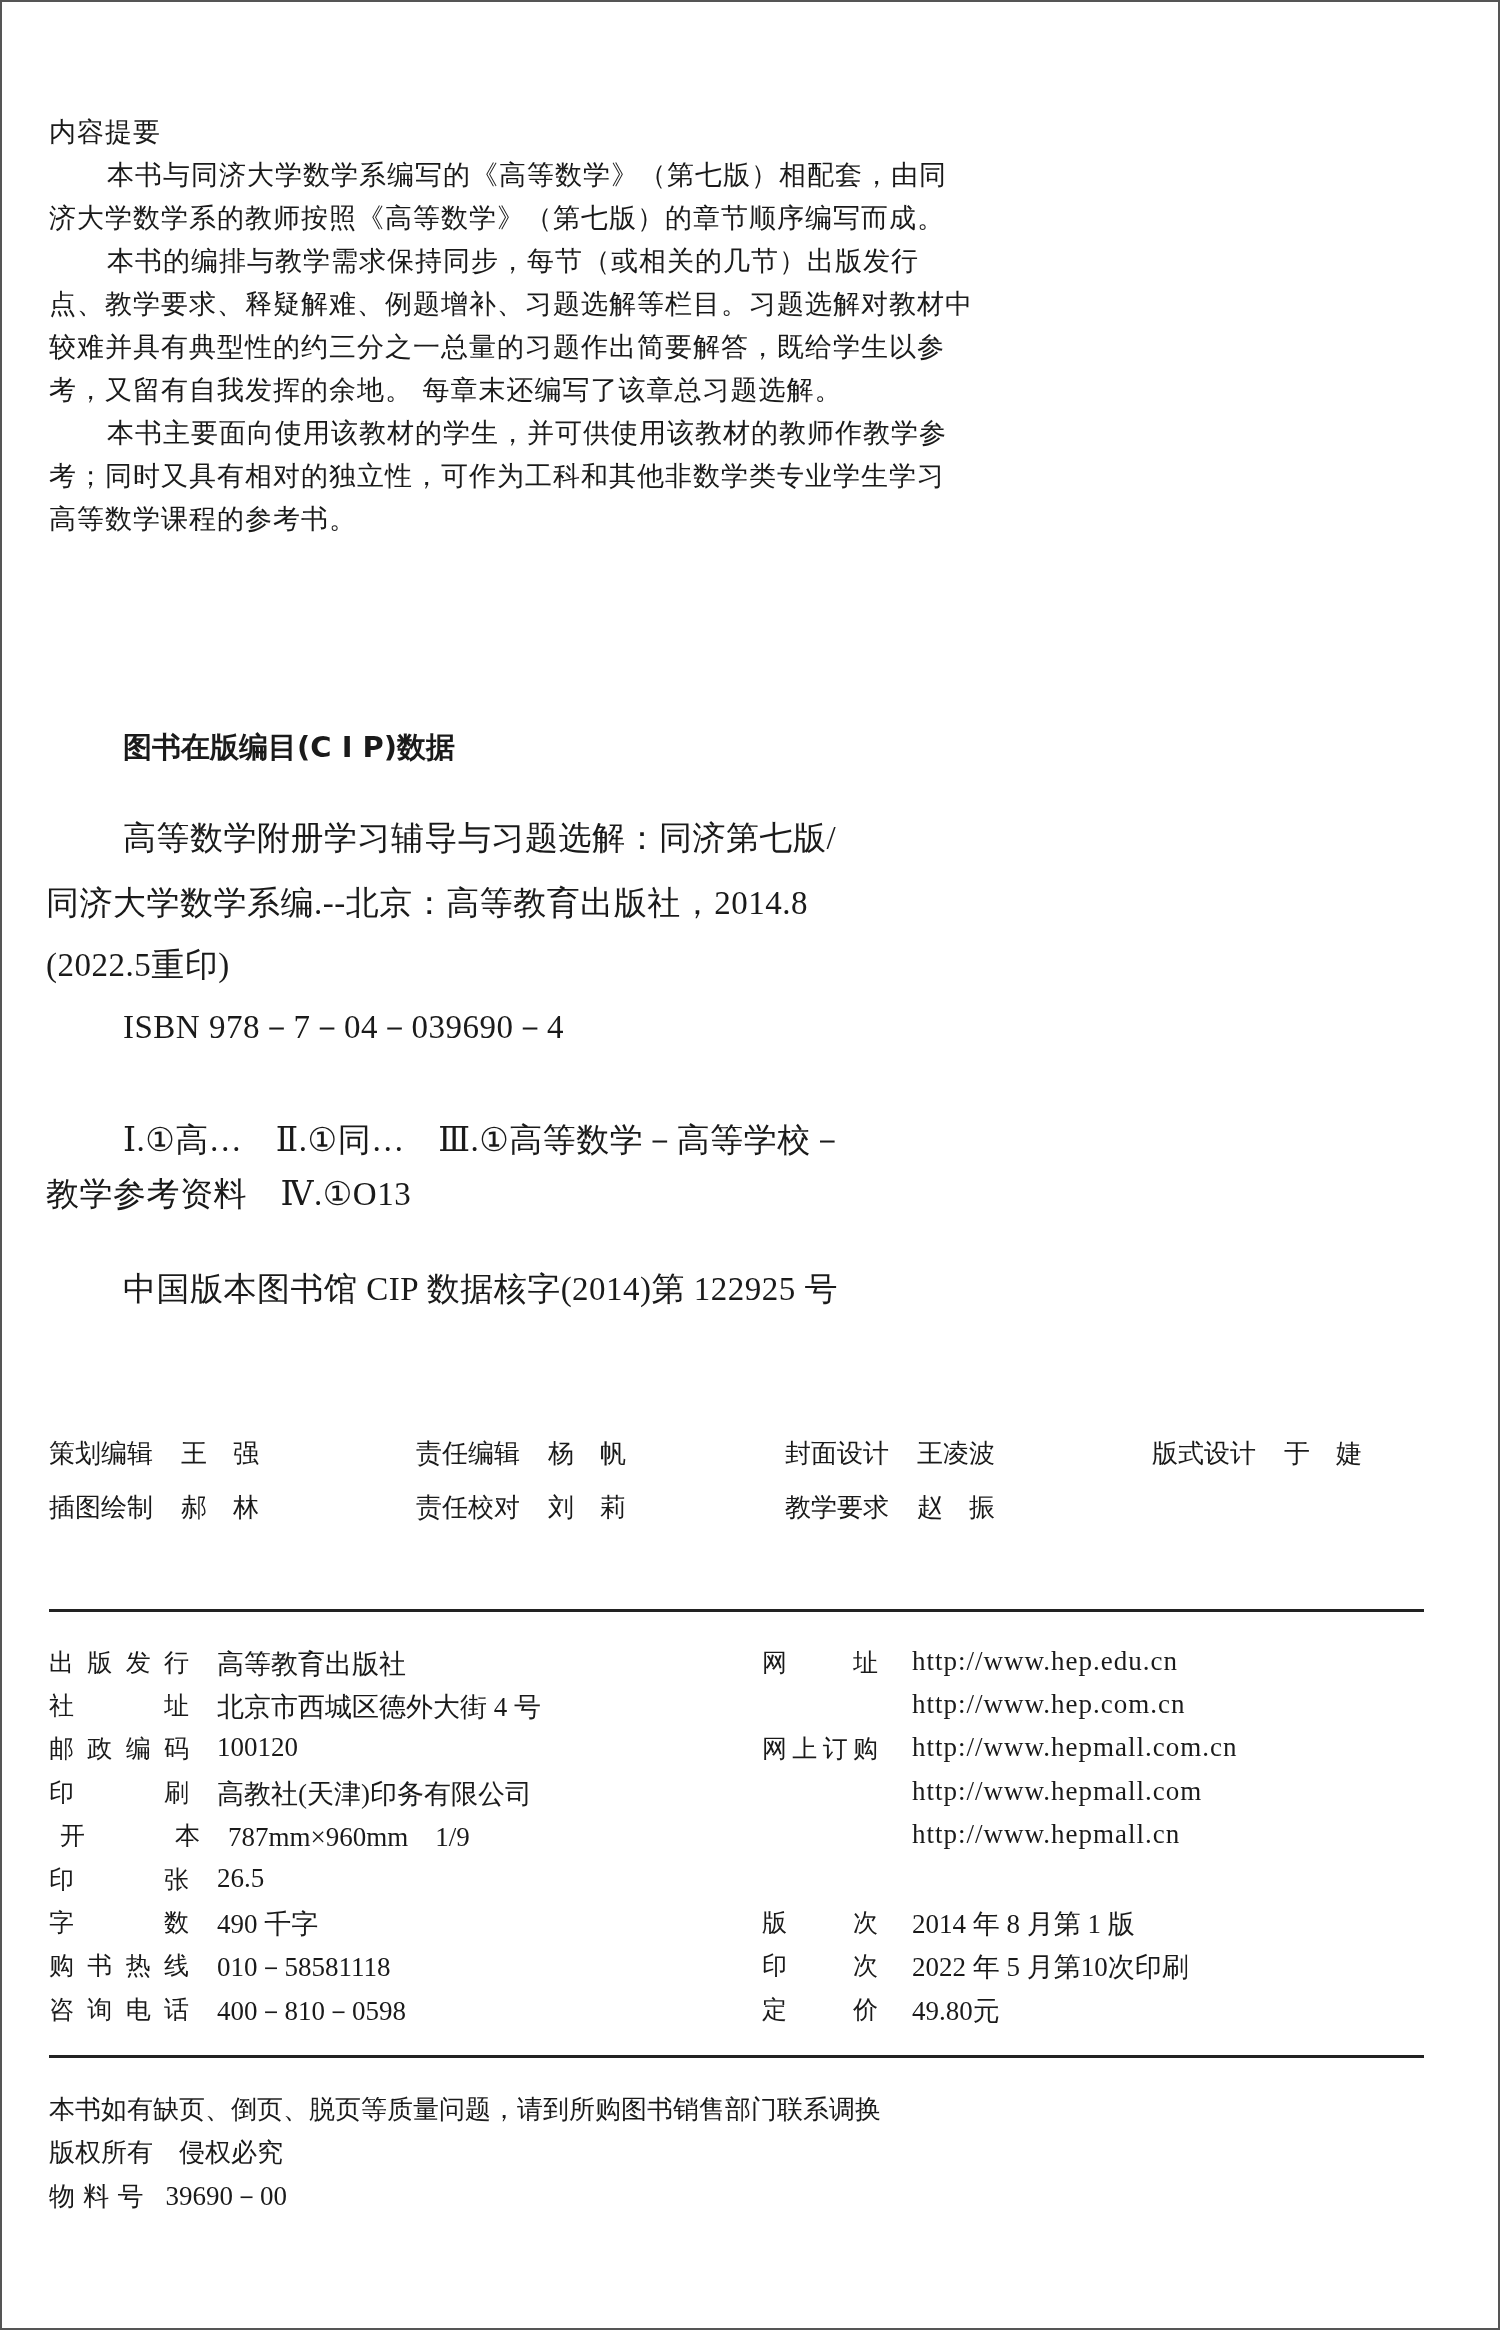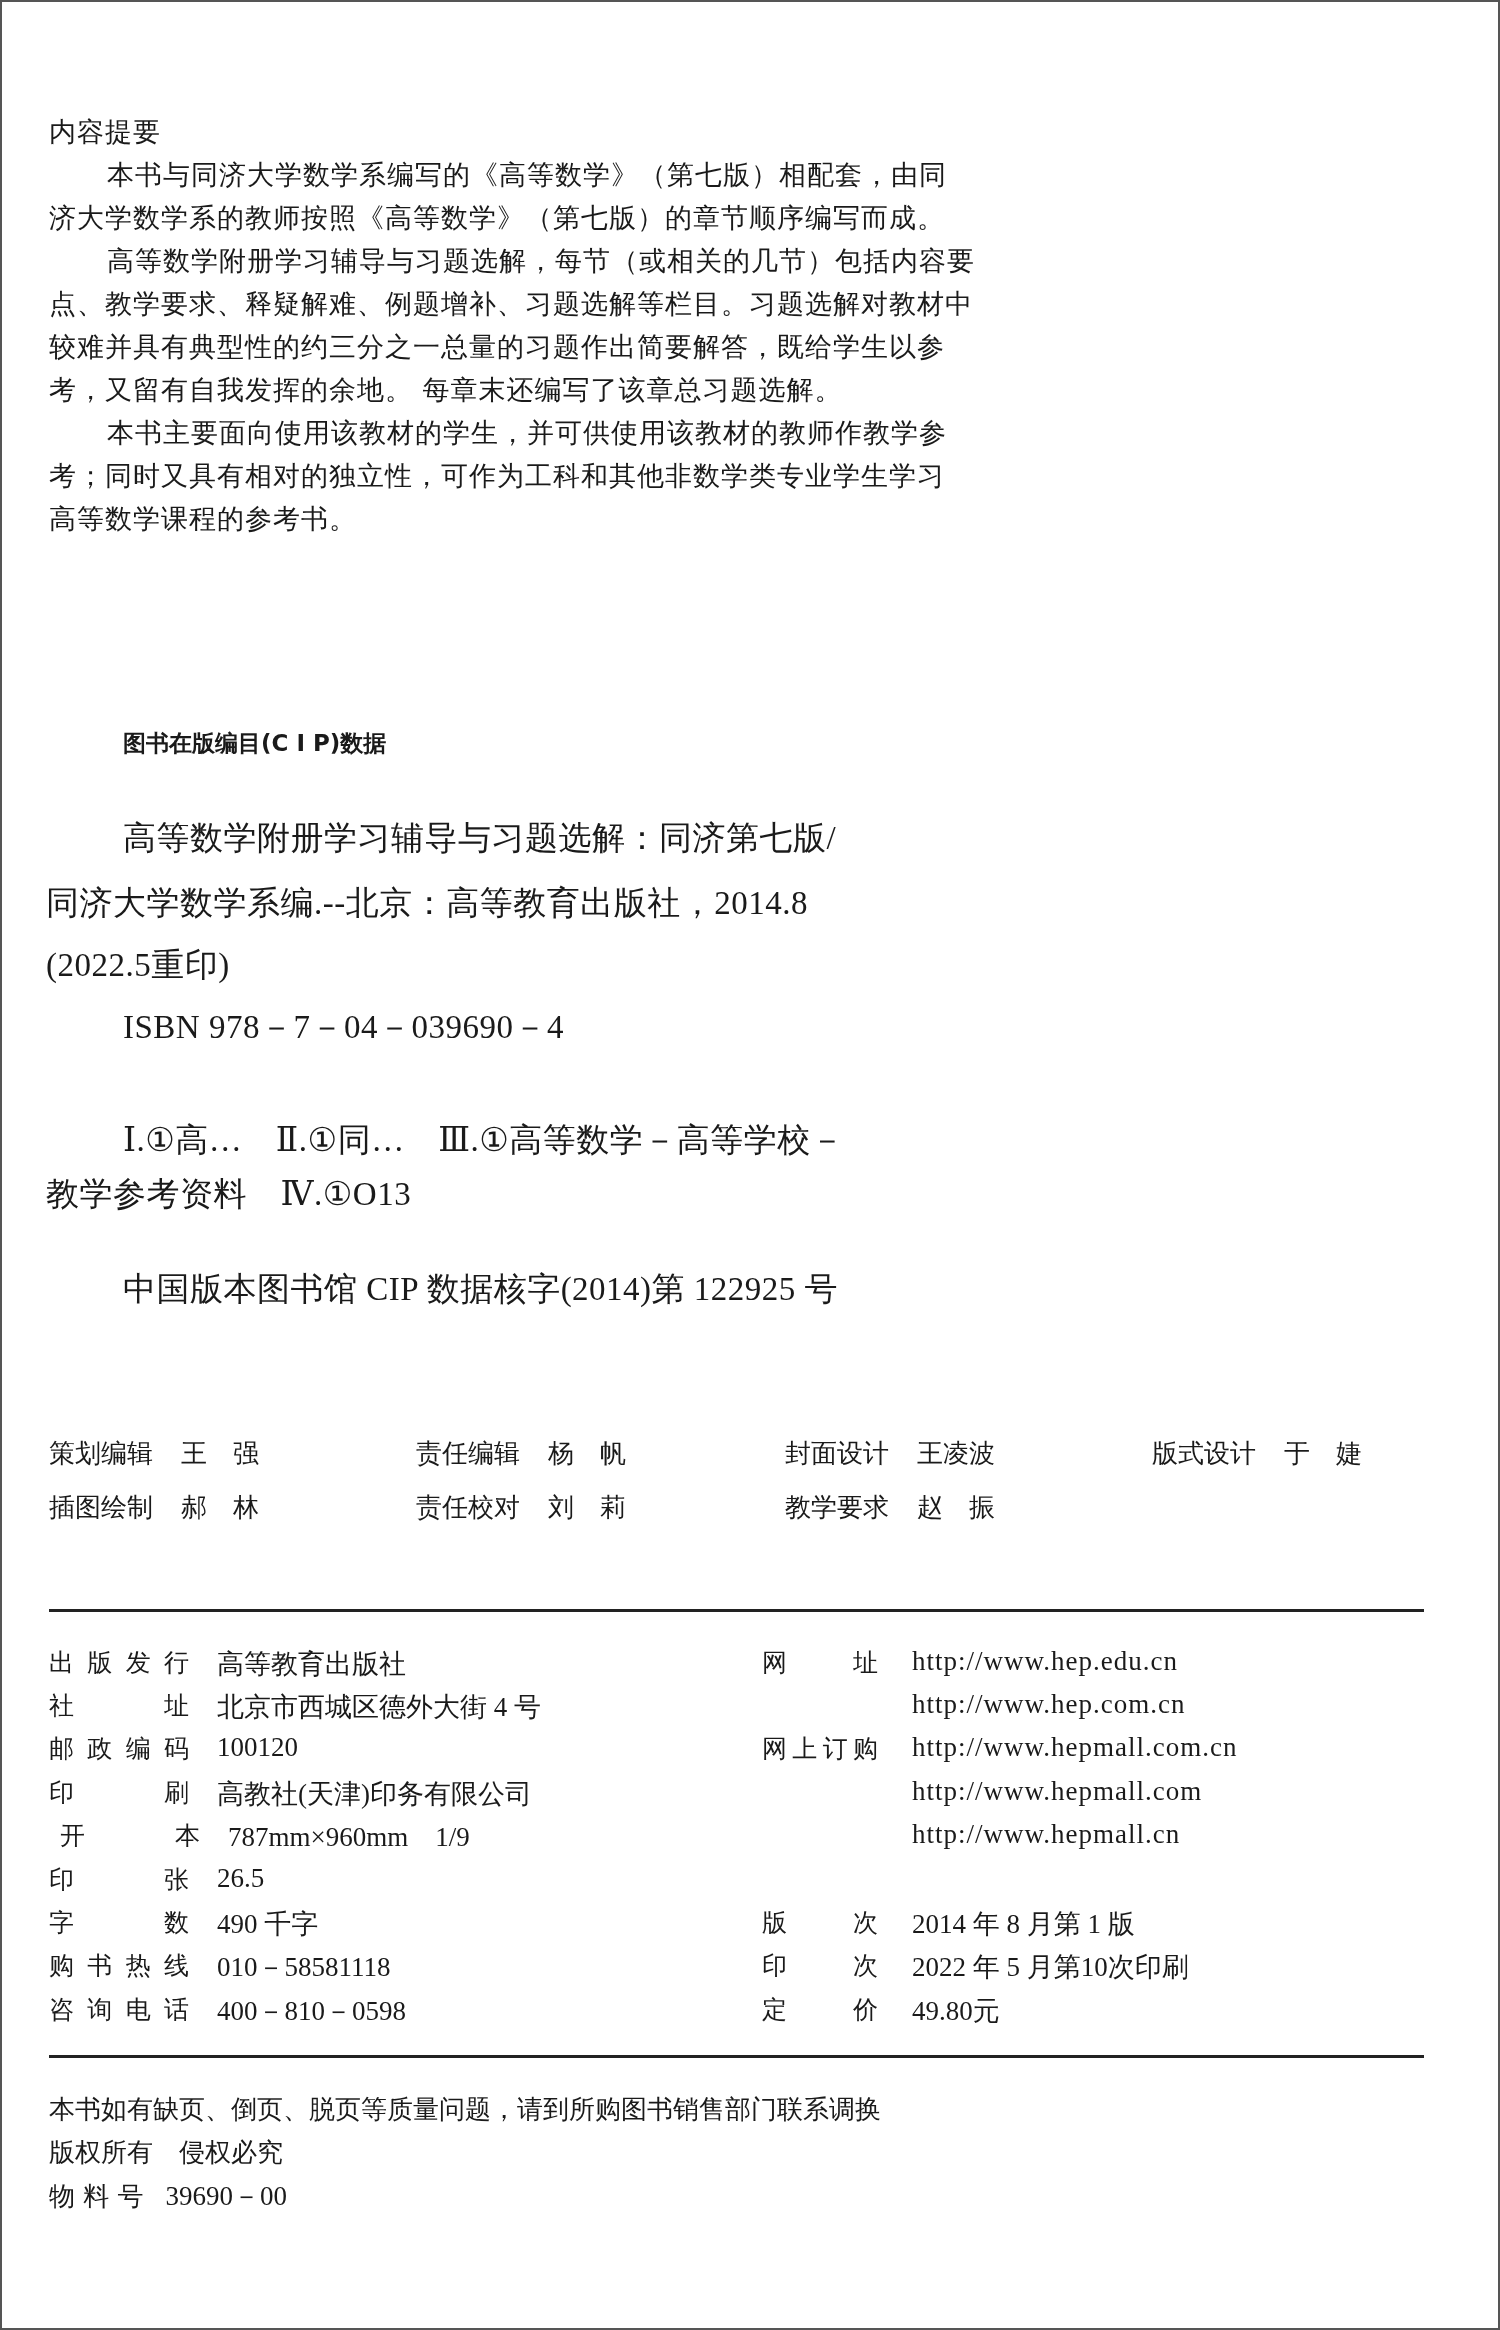--- a/index.html
+++ b/index.html
@@ -3,38 +3,38 @@
 <meta charset="utf-8">
 <style>
   html, body { margin:0; padding:0; background:#ffffff; }
   body { width:1500px; height:2330px; position:relative; overflow:hidden;
          font-family:"DejaVu Sans","Liberation Sans",sans-serif; color:#1a1a1a; }
   .frame { position:absolute; left:0; top:0; width:1496px; height:2326px;
            border:2px solid #555555; background:#ffffff; }
   .abs { position:absolute; white-space:nowrap; }
   .p { font-size:27px; letter-spacing:1px; }
   .cip { font-size:33px; letter-spacing:0.5px; font-family:"Liberation Serif","DejaVu Serif",serif; }
-  .cip-title { font-size:23px; font-weight:bold; }
+  .cip-title { font-size:29px; font-weight:bold; }
   .staff { font-size:26px; }
   .info { font-size:25px; }
   .info .lbl { display:inline-block; width:140px; text-align:justify; text-align-last:justify; }
   .info .val { position:absolute; left:168px; font-family:"Liberation Serif","DejaVu Serif",serif; font-size:27px; }
   .info .val.url { font-family:"Liberation Serif","DejaVu Serif",serif; letter-spacing:1px; }
   .rule { position:absolute; left:49px; width:1375px; height:3px; background:#222; }
   .foot { font-size:26px; }
 </style>
 </head>
 <body>
 
 <div class="frame"></div>
 
 <div class="abs p" style="left:49px; top:114px;">内容提要</div>
 <div class="abs p" style="left:107px; top:157px;">本书与同济大学数学系编写的《高等数学》（第七版）相配套，由同</div>
 <div class="abs p" style="left:49px; top:200px;">济大学数学系的教师按照《高等数学》（第七版）的章节顺序编写而成。</div>
-<div class="abs p" style="left:107px; top:243px;">高等数学附册学习辅导与习题选解，每节（或相关的几节）包括内容要</div>
+<div class="abs p" style="left:107px; top:243px;">本书的编排与教学需求保持同步，每节（或相关的几节）出版发行</div>
 <div class="abs p" style="left:49px; top:286px;">点、教学要求、释疑解难、例题增补、习题选解等栏目。习题选解对教材中</div>
 <div class="abs p" style="left:49px; top:329px;">较难并具有典型性的约三分之一总量的习题作出简要解答，既给学生以参</div>
 <div class="abs p" style="left:49px; top:372px;">考，又留有自我发挥的余地。 每章末还编写了该章总习题选解。</div>
 <div class="abs p" style="left:107px; top:415px;">本书主要面向使用该教材的学生，并可供使用该教材的教师作教学参</div>
 <div class="abs p" style="left:49px; top:458px;">考；同时又具有相对的独立性，可作为工科和其他非数学类专业学生学习</div>
 <div class="abs p" style="left:49px; top:501px;">高等数学课程的参考书。</div>
 
 <div class="abs cip-title" style="left:123px; top:728px;">图书在版编目(C I P)数据</div>
 <div class="abs cip" style="left:123px; top:816px;text-align:center;">高等数学附册学习辅导与习题选解：同济第七版/</div>
 <div class="abs cip" style="left:46px; top:881px;">同济大学数学系编.--北京：高等教育出版社，2014.8</div>

